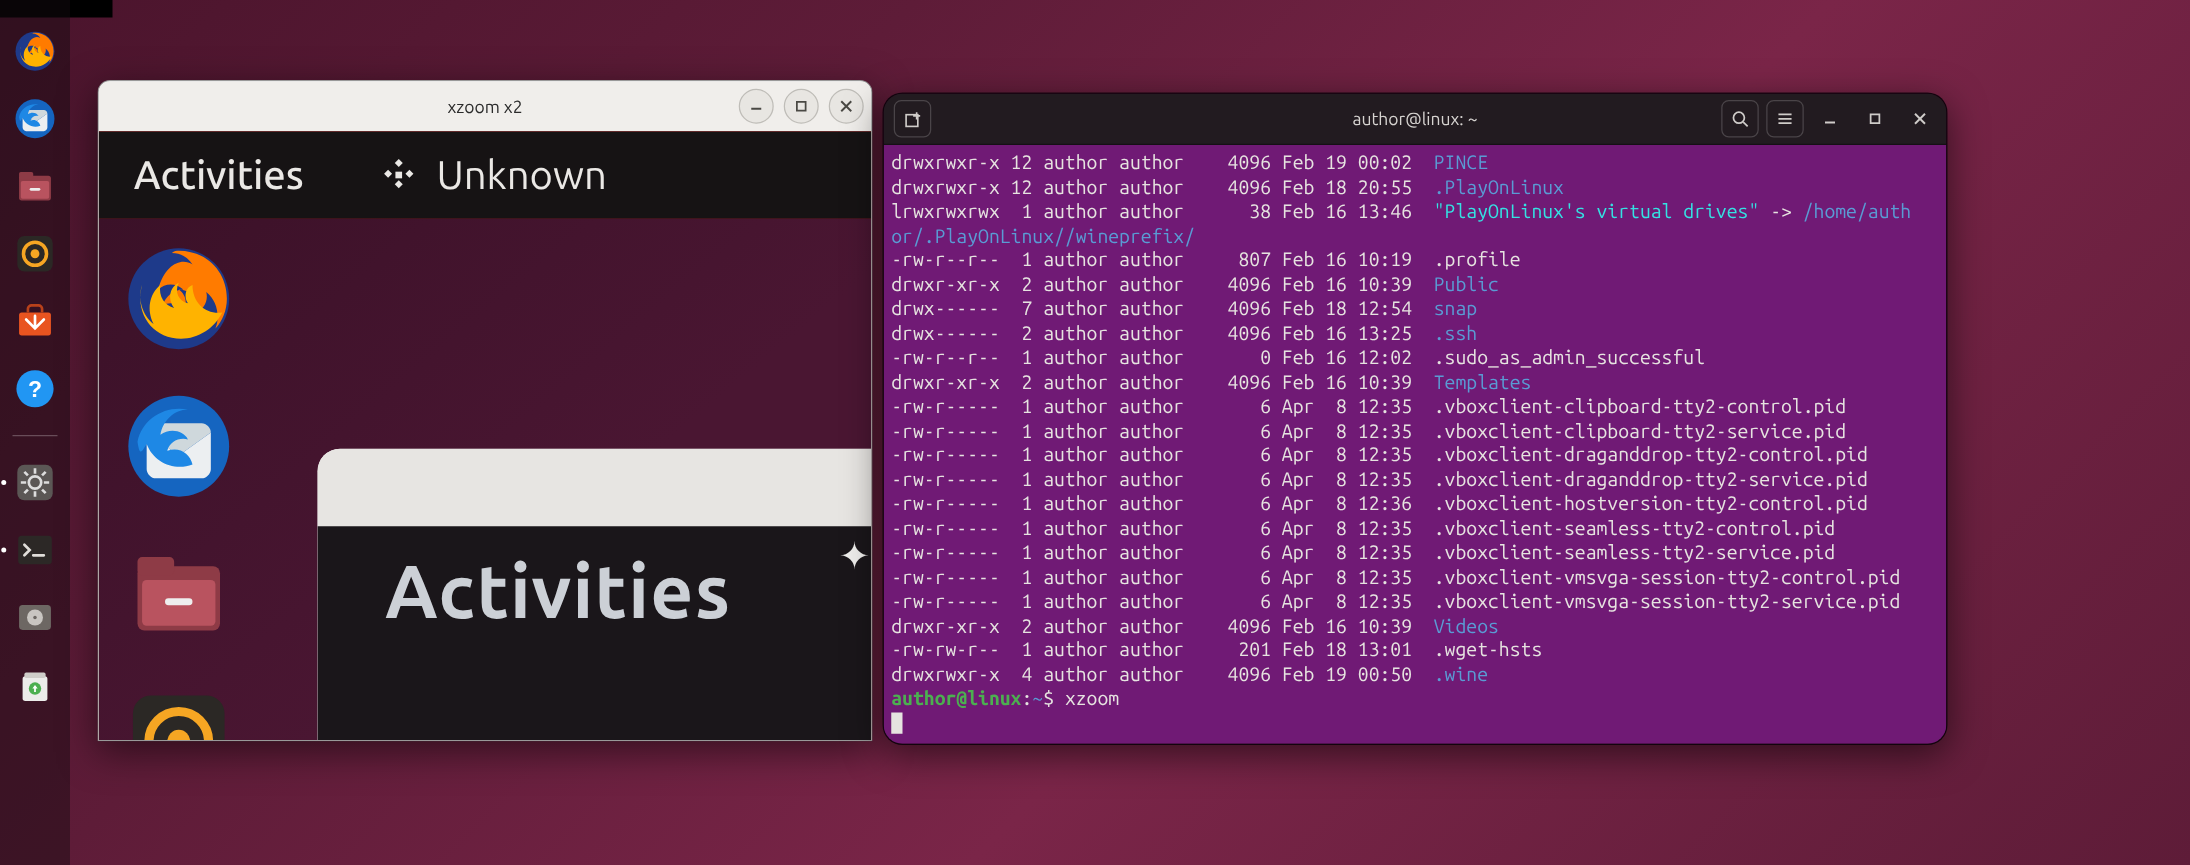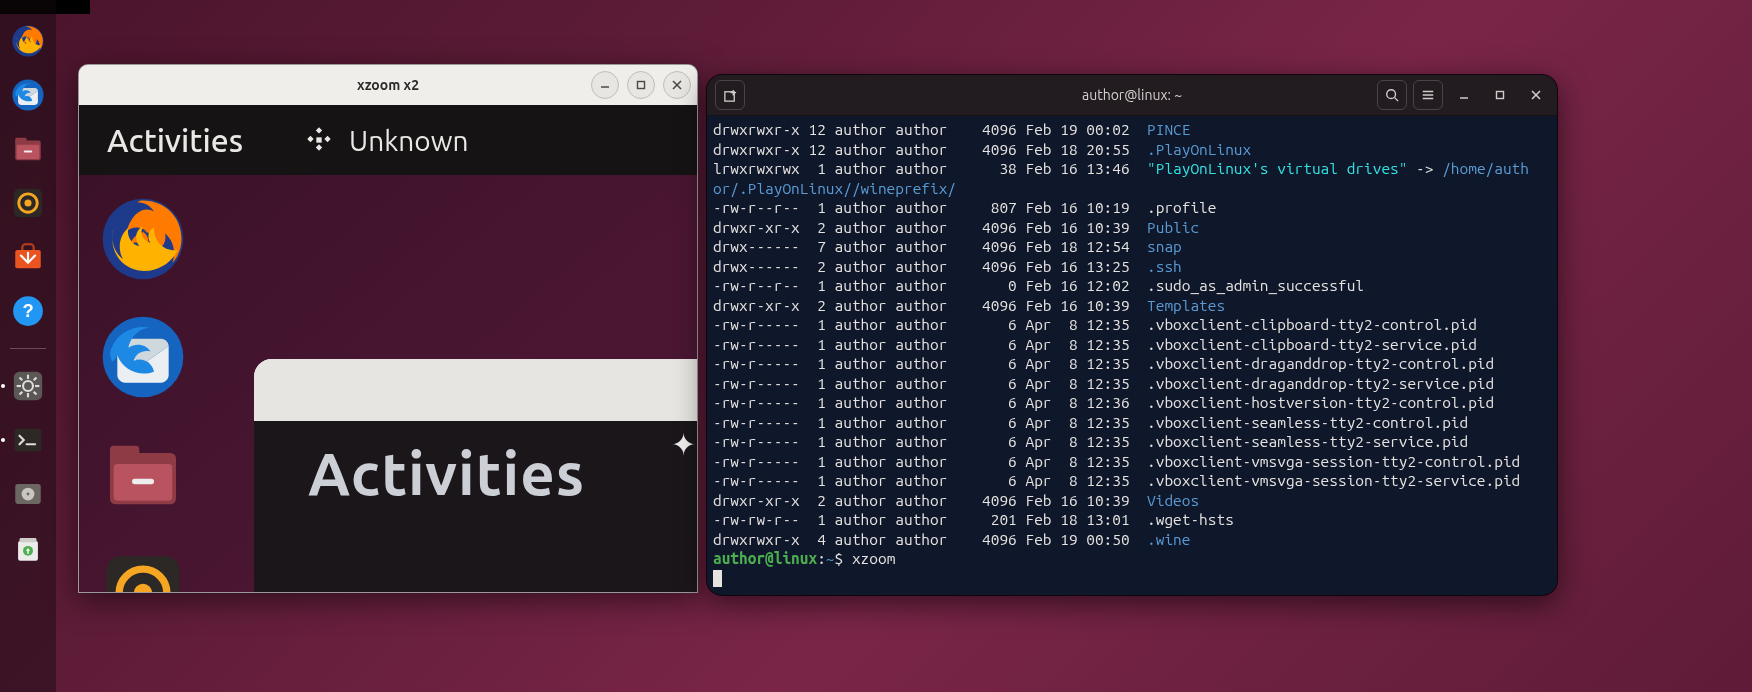--- a/index.html
+++ b/index.html
@@ -7,47 +7,47 @@
   .topband{position:absolute;left:0;top:0;width:90px;height:14px;background:#000;}
   
   .dock{position:absolute;left:0;top:0;width:56px;height:100%;background:rgba(20,10,15,.45);display:flex;flex-direction:column;align-items:center;padding-top:20px;gap:12px;box-sizing:border-box;}
   .dock-item{width:42px;height:42px;border-radius:8px;display:flex;align-items:center;justify-content:center;cursor:pointer;position:relative;}
   .dock-item.active::before{content:"";position:absolute;left:-6px;top:50%;transform:translateY(-50%);width:4px;height:4px;background:#fff;border-radius:50%;}
   .dock-item svg{width:34px;height:34px;}
   .dock-sep{width:36px;height:1px;background:rgba(255,255,255,.25);margin:4px 0;}
   
   .xzoom{position:absolute;left:78px;top:64px;width:618px;height:527px;background:#fff;border-radius:10px 10px 0 0;box-shadow:0 8px 30px rgba(0,0,0,.5);overflow:hidden;border:1px solid rgba(0,0,0,.4);}
   .xz-titlebar{height:40px;background:#f0eeeb;display:flex;align-items:center;justify-content:center;position:relative;border-bottom:1px solid #d0cec9;}
-  .xz-title{font-size:14px;color:#2b2b2b;font-weight:700;}
+  .xz-title{font-size:14px;color:#2b2b2b;font-weight:400;}
   .xz-ctrls{position:absolute;right:6px;top:6px;display:flex;gap:8px;}
   .xz-btn{width:26px;height:26px;border-radius:50%;border:1px solid #bfbdb8;background:#e8e6e2;display:flex;align-items:center;justify-content:center;cursor:pointer;font-size:13px;color:#4a4944;}
   .xz-viewport{position:absolute;left:0;top:40px;right:0;bottom:0;background:#b91c1c;overflow:hidden;}
   .xz-topbar{position:absolute;left:0;top:0;right:0;height:70px;background:#161314;display:flex;align-items:center;color:#eae8e5;}
   .xz-act{font-size:32px;font-weight:500;margin-left:28px;}
-  .xz-unk{display:flex;align-items:center;margin-left:60px;font-size:28px;}
+  .xz-unk{display:flex;align-items:center;margin-left:60px;font-size:32px;}
   .xz-unk-icon{width:32px;height:32px;margin-right:14px;color:#eae8e5;}
   .xz-back{position:absolute;left:0;right:0;top:70px;bottom:0;background:linear-gradient(140deg,#3b1128 0%,#4a1632 60%);}
   .xz-iconcol{position:absolute;left:20px;top:90px;display:flex;flex-direction:column;gap:30px;}
   .xz-bigicon{width:88px;height:88px;}
   
   .xz-sub{position:absolute;left:175px;top:254px;right:0;bottom:0;background:#efeeec;border-radius:18px 0 0 0;overflow:hidden;}
   .xz-sub-bar{height:62px;background:#e7e5e2;}
   .xz-sub-body{position:absolute;left:0;top:62px;right:0;bottom:0;background:#1a161a;display:flex;align-items:flex-start;}
   .xz-sub-body .label{color:#ccd0d6;font-size:60px;font-weight:600;margin:18px 0 0 54px;letter-spacing:1px;}
   .xz-misc{position:absolute;right:-8px;top:322px;width:34px;height:66px;color:#efeeec;font-size:30px;}
   
   .term{position:absolute;left:706px;top:74px;width:850px;height:520px;background:#2d0a22;border-radius:16px;box-shadow:0 8px 30px rgba(0,0,0,.55);border:1px solid rgba(0,0,0,.6);overflow:hidden;display:flex;flex-direction:column;}
   .term-titlebar{height:40px;background:#221b20;display:flex;align-items:center;color:#d6d3d0;position:relative;border-bottom:1px solid #151014;}
   .tt-left{display:flex;align-items:center;padding-left:8px;gap:6px;}
   .tt-square{width:28px;height:28px;border:1px solid #4a4448;border-radius:6px;display:flex;align-items:center;justify-content:center;cursor:pointer;color:#cfccc9;}
   .tt-title{position:absolute;left:50%;transform:translateX(-50%);font-size:14px;}
   .tt-right{position:absolute;right:6px;top:5px;display:flex;gap:6px;align-items:center;}
   .tt-btn{width:28px;height:28px;border:1px solid #4a4448;border-radius:6px;display:flex;align-items:center;justify-content:center;cursor:pointer;color:#cfccc9;background:transparent;}
   .tt-cbtn{width:30px;height:28px;display:flex;align-items:center;justify-content:center;cursor:pointer;color:#cfccc9;border-radius:6px;}
-  .term-body{flex:1;background:#0f172a;padding:4px 6px;font-family:"Ubuntu Mono","DejaVu Sans Mono",monospace;font-size:15.5px;line-height:19.5px;color:#e6e3e0;white-space:pre;overflow:hidden;}
+  .term-body{flex:1;background:#701a75;padding:4px 6px;font-family:"Ubuntu Mono","DejaVu Sans Mono",monospace;font-size:15.5px;line-height:19.5px;color:#e6e3e0;white-space:pre;overflow:hidden;}
   .c-blue{color:#5a9bd4;}
   .c-cyan{color:#34e2e2;}
   .c-green{color:#4caf50;font-weight:bold;}
   .c-white{color:#e6e3e0;}
   .c-link{color:#5a9bd4;}
   .cursor{display:inline-block;width:9px;height:17px;background:#e6e3e0;vertical-align:text-bottom;}
 </style>
 </head>
 <body>
 

